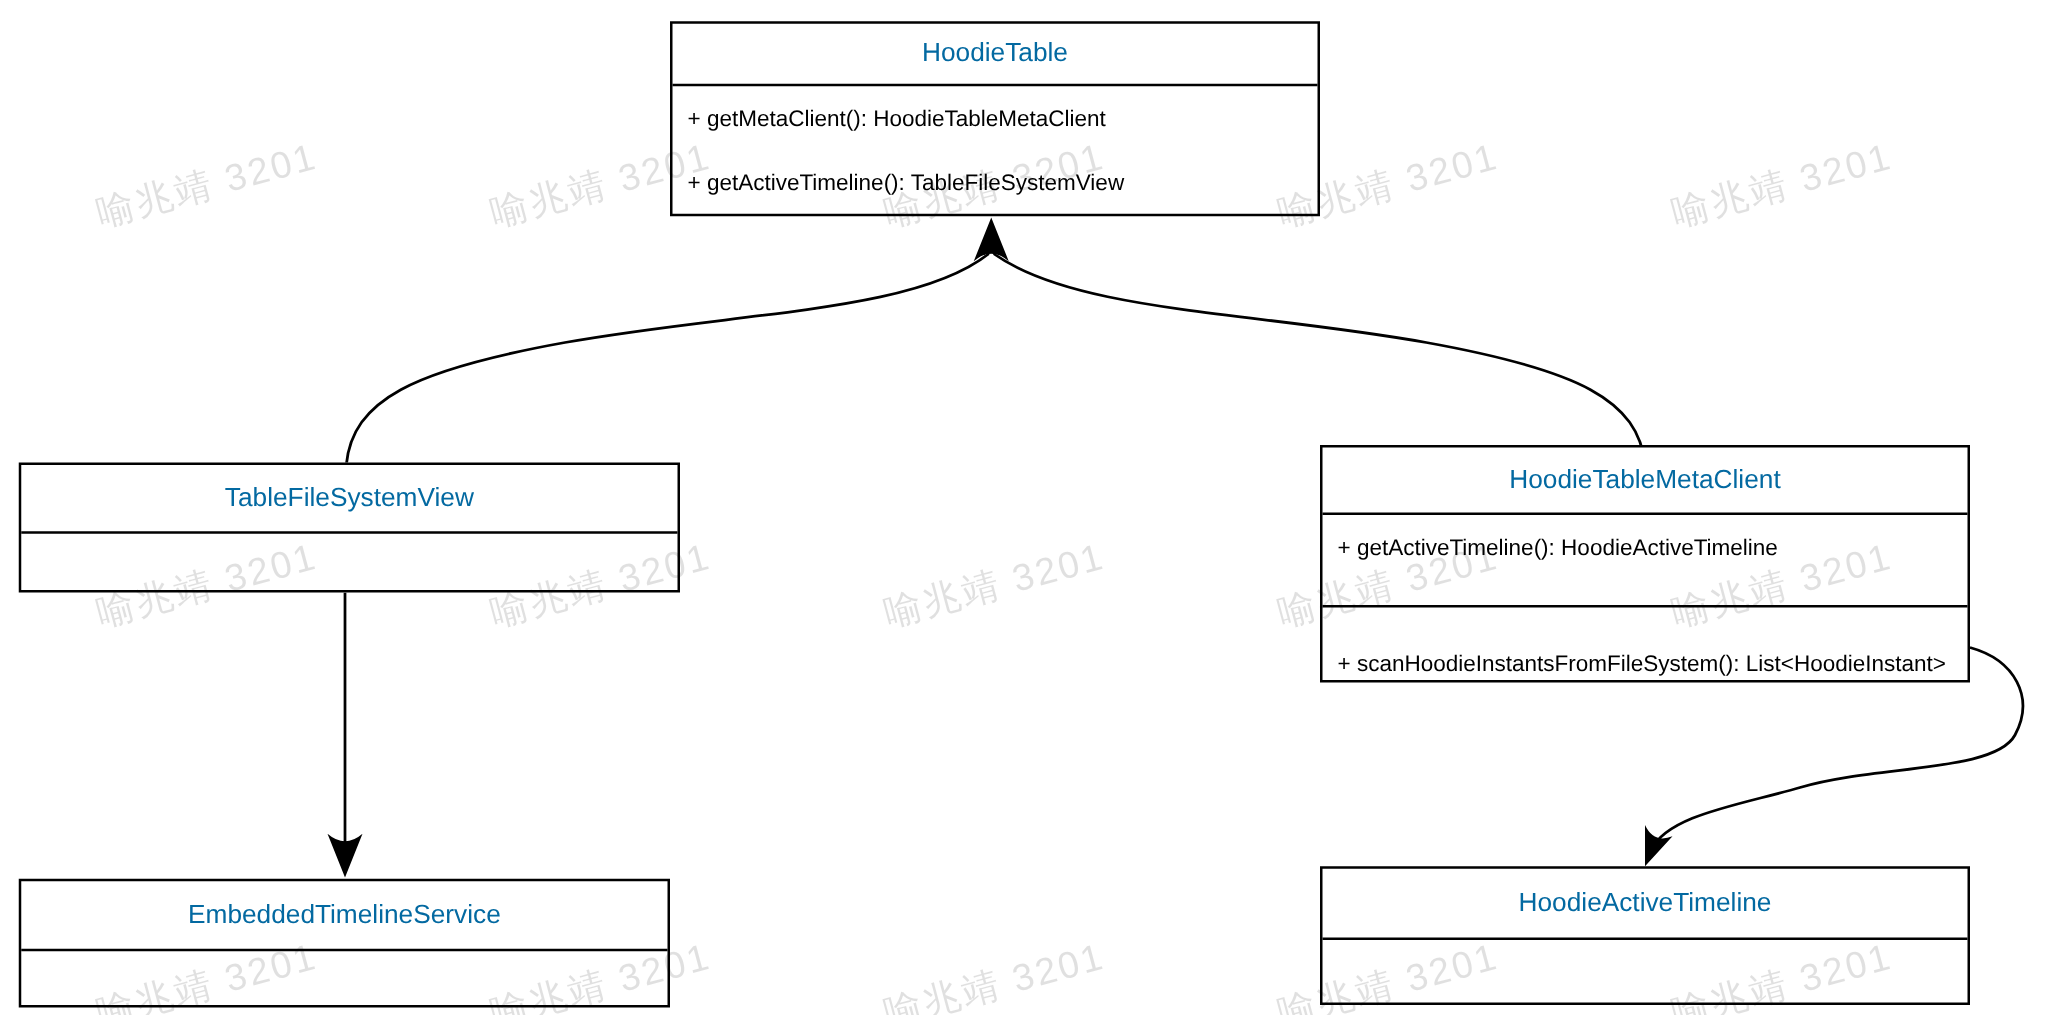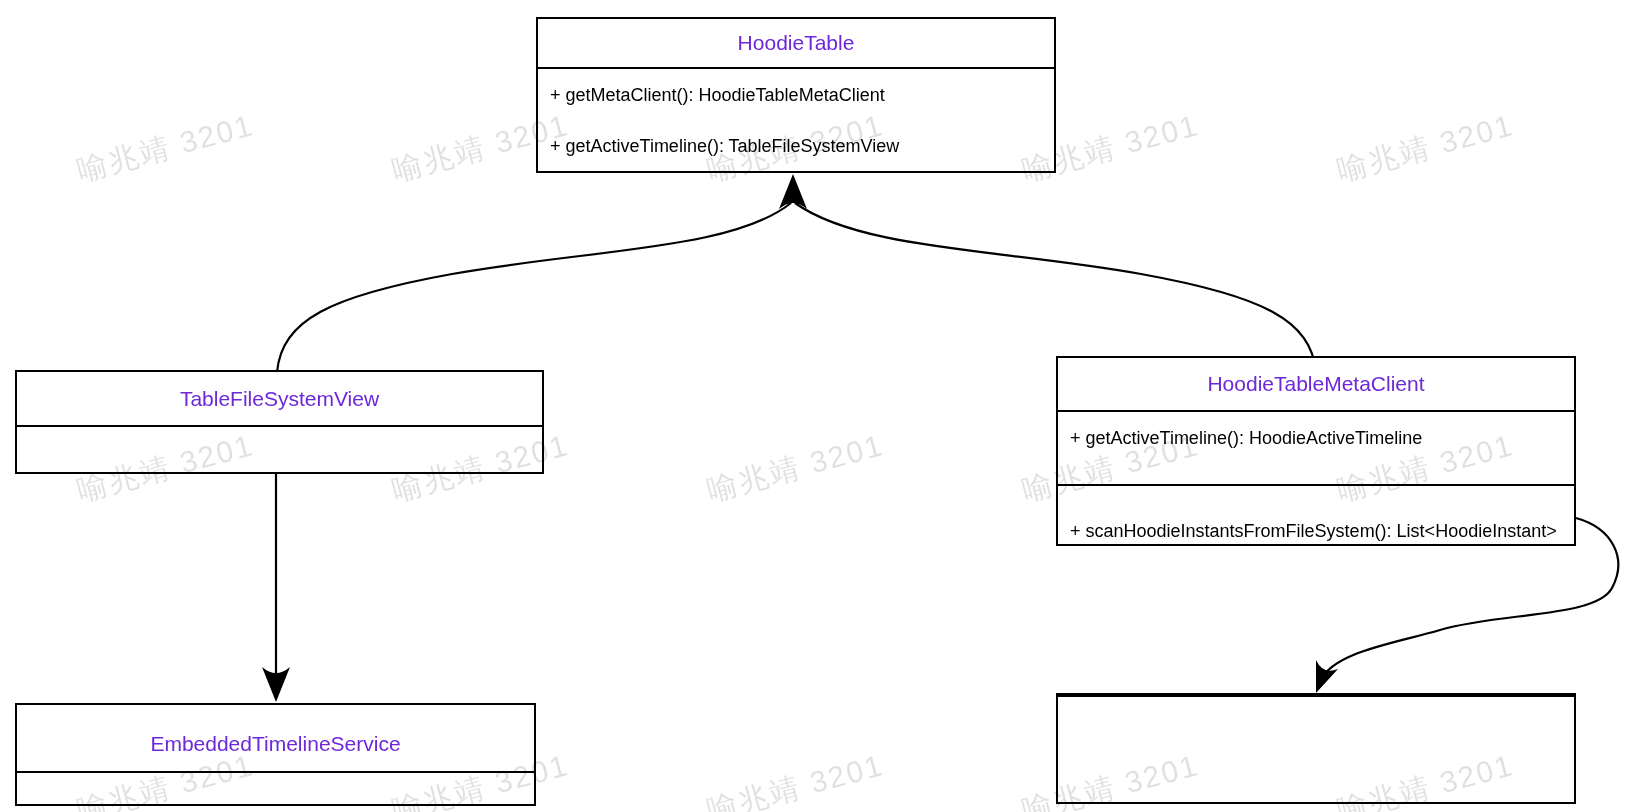--- a/index.html
+++ b/index.html
@@ -20,21 +20,21 @@
     box-sizing: border-box;
     display: flex;
     flex-direction: column;
     z-index: 2;
   }
   .uml-title {
     display: flex;
     align-items: center;
     justify-content: center;
     font-size: 21px;
-    color: #6d28d9;
+    color: #0369a1;
     box-sizing: border-box;
     flex: 0 0 auto;
   }
   .uml-compartment {
     border-top: 2px solid #000;
     box-sizing: border-box;
     flex: 1 1 auto;
     display: flex;
     flex-direction: column;
     justify-content: space-around;
@@ -50,21 +50,21 @@
 
   #box-table-file-system-view            { left: 15px; top: 370px; width: 529px; height: 104px; }
   #box-table-file-system-view .uml-title { height: 53px; }
 
   #box-hoodie-table-meta-client            { left: 1056px; top: 356px; width: 520px; height: 190px; }
   #box-hoodie-table-meta-client .uml-title { height: 52px; }
   #box-hoodie-table-meta-client .m1        { flex: 0 0 54px; justify-content: center; }
   #box-hoodie-table-meta-client .m2        { flex: 1 1 auto; }
 
   #box-embedded-timeline-service            { left: 15px; top: 703px; width: 521px; height: 103px; }
-  #box-embedded-timeline-service .uml-title { height: 54px; margin-top: 12px; }
+  #box-embedded-timeline-service .uml-title { height: 54px; }
 
   #box-hoodie-active-timeline            { left: 1056px; top: 693px; width: 520px; height: 111px; }
   #box-hoodie-active-timeline .uml-title { height: 55px; }
 
   
   #arrows {
     position: absolute; inset: 0;
     width: 1650px; height: 812px;
     z-index: 1;
   }
@@ -128,20 +128,21 @@
       <div class="uml-method">+ scanHoodieInstantsFromFileSystem(): List&lt;HoodieInstant&gt;</div>
     </div>
   </div>
 
   <div class="uml-class" id="box-embedded-timeline-service">
     <div class="uml-title">EmbeddedTimelineService</div>
     <div class="uml-compartment"></div>
   </div>
 
   <div class="uml-class" id="box-hoodie-active-timeline">
+    <div class="uml-title">HoodieActiveTimeline</div>
     <div class="uml-compartment"></div>
   </div>
 
   <div id="watermarks">
       <span class="watermark" style="left: 75px; top: 128px;">喻兆靖 3201</span>
       <span class="watermark" style="left: 390px; top: 128px;">喻兆靖 3201</span>
       <span class="watermark" style="left: 705px; top: 128px;">喻兆靖 3201</span>
       <span class="watermark" style="left: 1020px; top: 128px;">喻兆靖 3201</span>
       <span class="watermark" style="left: 1335px; top: 128px;">喻兆靖 3201</span>
       <span class="watermark" style="left: 75px; top: 448px;">喻兆靖 3201</span>

